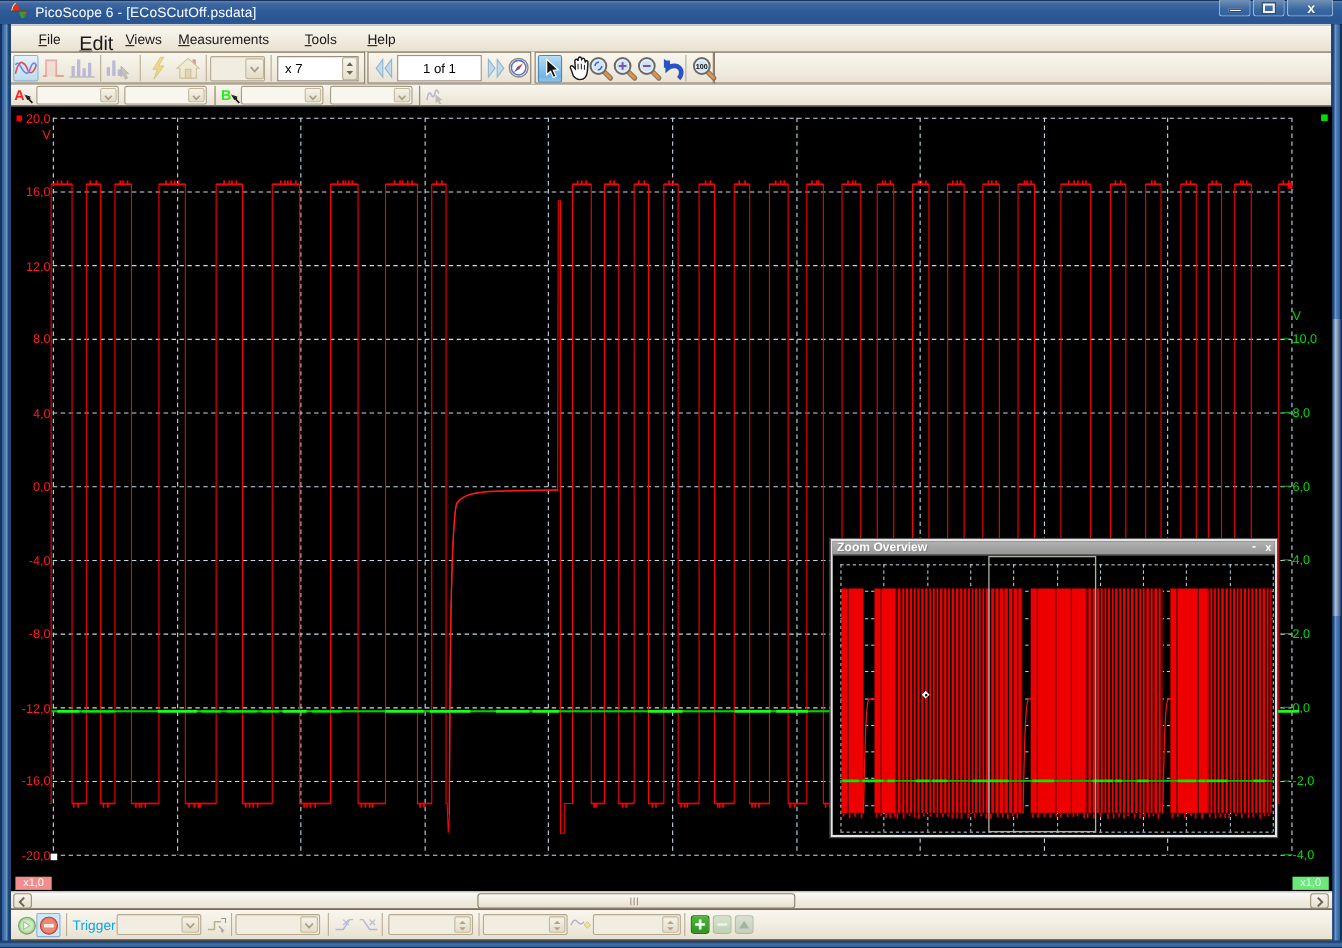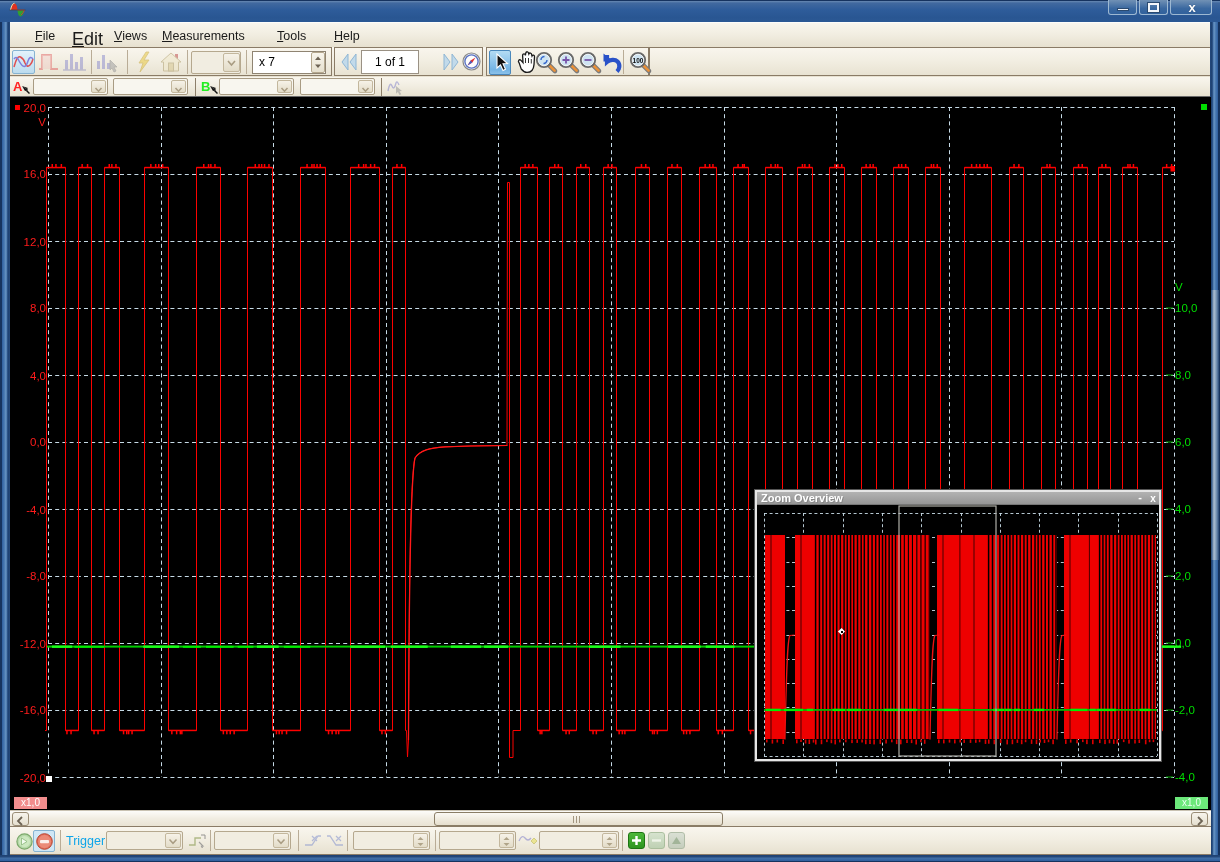--- a/index.html
+++ b/index.html
@@ -14,20 +14,21 @@
  background:linear-gradient(180deg,#7b99bc 0%,#41699f 14%,#2e5c9a 45%,#295692 80%,#2b5895 100%);">
  <div class="abs" style="left:0;top:0;width:1220px;height:1px;background:#16335f;"></div>
 
  <svg class="abs" style="left:9px;top:2px" width="17" height="17" viewBox="0 0 17 17">
    <path d="M1.5 8 Q3 1.5 5.5 1.5 Q8 1.5 8.5 8 Z" fill="#e03020"></path>
    <path d="M1.5 8 Q3 1.2 5.5 1.2" fill="none" stroke="#ffe0a0" stroke-width="1"></path>
    <path d="M8.5 8 Q9 14.5 11.5 14.5 Q14 14.5 15.5 8 Z" fill="#30a030"></path>
    <path d="M8.5 8 L15.5 8 Q14.5 11 12 13" fill="none" stroke="#c04040" stroke-width="1"></path>
    <path d="M0.5 8 L16.5 8" stroke="#444" stroke-width="0.8"></path>
  </svg>
+ <div class="abs" style="left:32px;top:4px;width:400px;height:15px;color:#fff;font-size:12.5px;line-height:15px;letter-spacing:0.1px;">PicoScope 6 - [ECoSCutOff.psdata]</div>
 
  <div class="abs" style="left:1108px;top:0;width:29px;height:15px;border:1px solid #9db8d2;border-top:none;border-radius:0 0 3px 3px;background:linear-gradient(180deg,#7191b5 0%,#3a68a0 60%,#31619c 100%);">
    <div class="abs" style="left:8px;top:8px;width:12px;height:3px;background:#f4f6f9;border:1px solid #2a4a70;"></div>
  </div>
  <div class="abs" style="left:1139px;top:0;width:29px;height:15px;border:1px solid #9db8d2;border-top:none;border-radius:0 0 3px 3px;background:linear-gradient(180deg,#7191b5 0%,#3a68a0 60%,#31619c 100%);">
    <div class="abs" style="left:8px;top:3px;width:11px;height:9px;border:2px solid #f4f6f9;outline:1px solid #2a4a70;"></div>
  </div>
  <div class="abs" style="left:1170px;top:0;width:42px;height:15px;border:1px solid #9db8d2;border-top:none;border-radius:0 0 3px 3px;background:linear-gradient(180deg,#7191b5 0%,#3a68a0 60%,#31619c 100%);">
    <div class="abs" style="left:13px;top:0px;width:16px;height:14px;color:#fff;font-size:13px;font-weight:bold;text-align:center;text-shadow:0 0 1px #1a3a60;">x</div>
  </div>
@@ -101,21 +102,21 @@
 <div class="abs" style="left:58px;top:0px;width:14px;height:21px;background:linear-gradient(180deg,#f8f5ec,#e6e0ce);border:1px solid #b5a88e;border-radius:2px;">
 <svg width="12" height="19" viewBox="0 0 12 19">
           <path d="M3 7 l3-3.5 l3 3.5 z" fill="#6d6354"></path>
           <path d="M3 11.5 l3 3.5 l3-3.5 z" fill="#6d6354"></path>
         </svg></div>
     </div>
 <svg class="abs" style="left:339px;top:51px" width="20" height="22" viewBox="0 0 20 22">
 <path d="M9 3 L3 11 L9 19 Z" fill="#c2daea" stroke="#8fb6d4" stroke-width="1"></path>
 <path d="M17 3 L11 11 L17 19 Z" fill="#c2daea" stroke="#8fb6d4" stroke-width="1"></path>
     </svg>
-<div class="abs" style="left:361px;top:50px;width:58px;height:24px;background:#fff;border:1px solid #9a9184;">
+<div class="abs" style="left:361px;top:50px;width:77px;height:24px;background:#fff;border:1px solid #9a9184;">
 <div style="width:100%;text-align:center;font-size:12px;color:#000;margin-top:4px;">1 of 1</div>
     </div>
 <svg class="abs" style="left:441px;top:51px" width="20" height="22" viewBox="0 0 20 22">
 <path d="M3 3 L9 11 L3 19 Z" fill="#c2daea" stroke="#8fb6d4" stroke-width="1"></path>
 <path d="M11 3 L17 11 L11 19 Z" fill="#c2daea" stroke="#8fb6d4" stroke-width="1"></path>
     </svg>
 <svg class="abs" style="left:462px;top:52px" width="19" height="19" viewBox="0 0 19 19">
 <circle cx="9.5" cy="9.5" r="8.5" fill="#f4f4f4" stroke="#888" stroke-width="1.2"></circle>
 <circle cx="9.5" cy="9.5" r="6.6" fill="#fdfdfd" stroke="#5b74c4" stroke-width="1.4"></circle>
 <path d="M5.5 13.5 L8.6 8.6 L13.5 5.5 L10.4 10.4 Z" fill="#e03030"></path>

